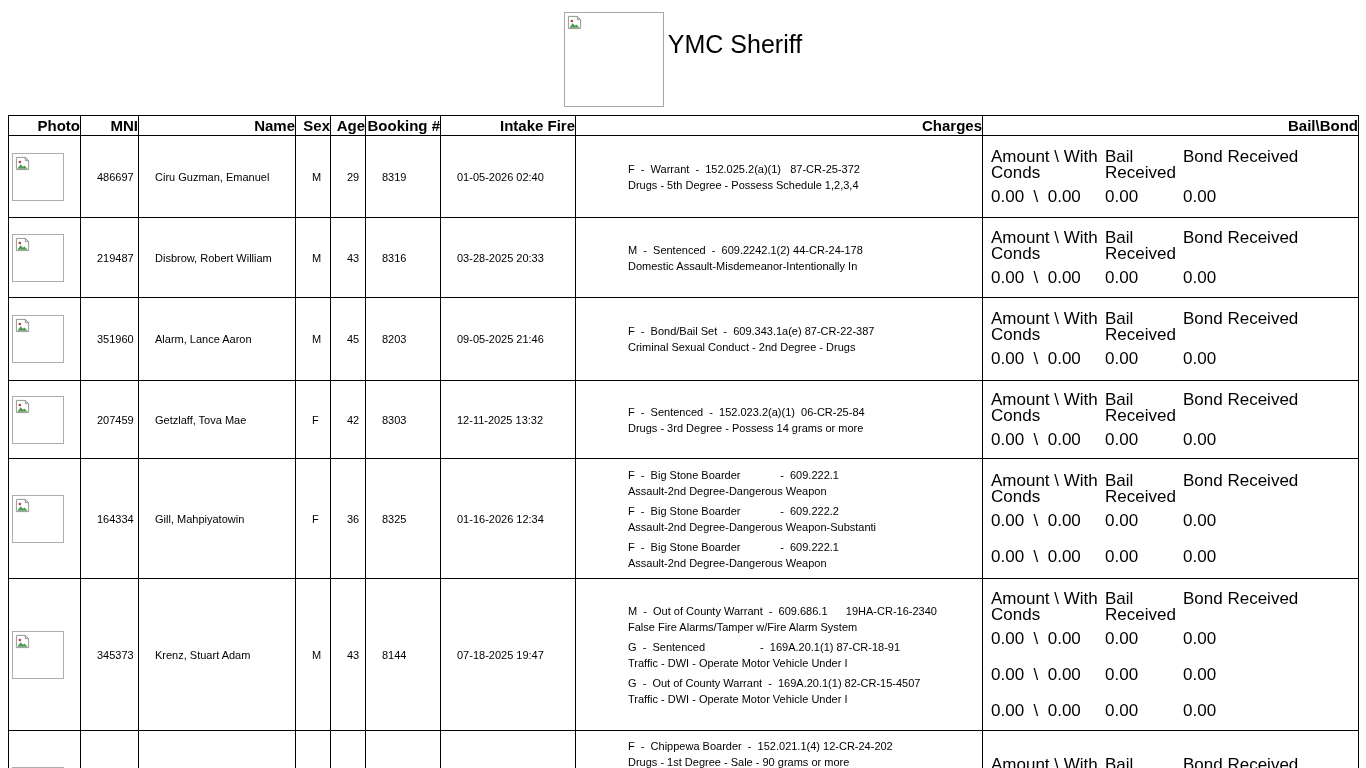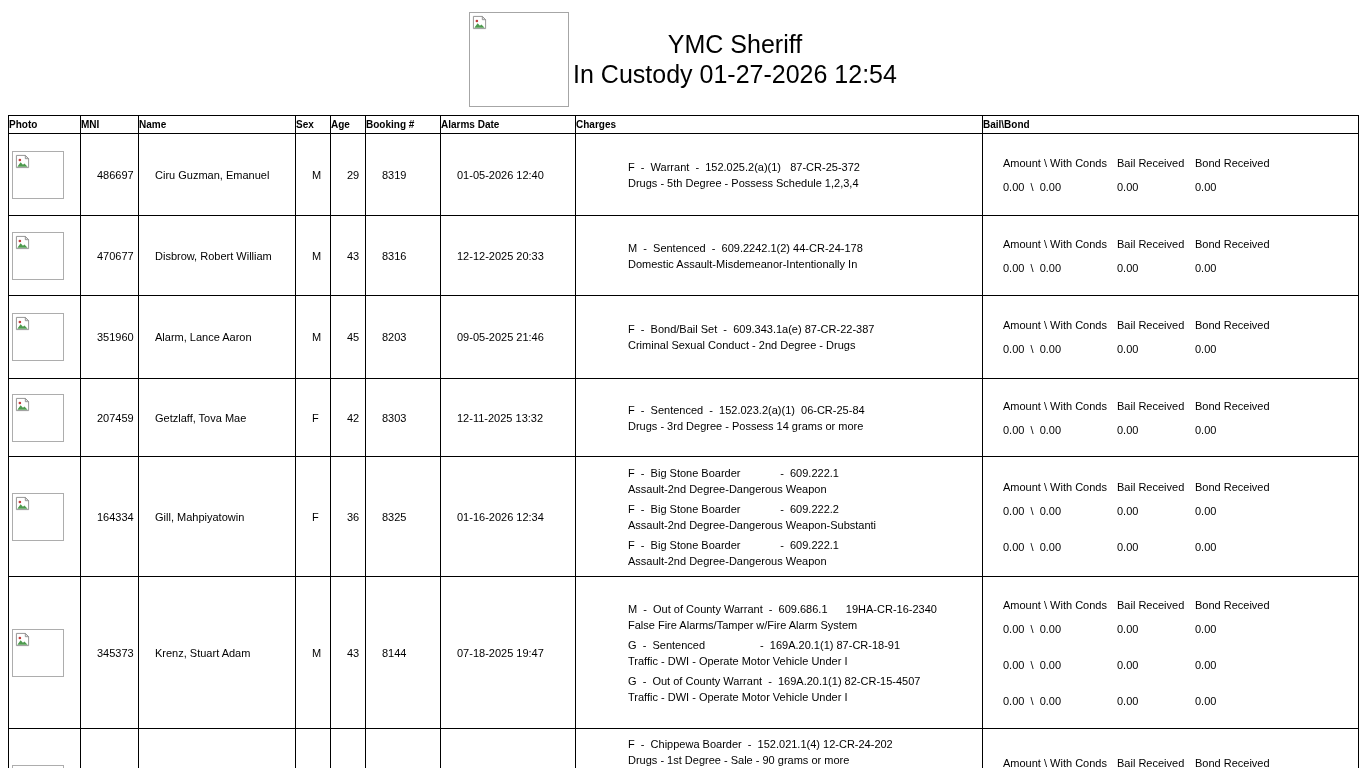--- a/index.html
+++ b/index.html
@@ -19,31 +19,31 @@
   }
   .title-block {
     margin-left: 4px; margin-top: 17px;
     text-align: center; font-size: 25px; line-height: 30px;
   }
   table.roster {
     border-collapse: collapse; table-layout: fixed;
     width: 1350px; margin-left: 8px;
   }
   th, td { border: 1px solid #000; padding: 0; vertical-align: middle; overflow: hidden; }
-  th { font-size: 10px; font-weight: bold; height: 18px; text-align: left; padding: 1px 0; }
+  th { font-size: 15px; font-weight: bold; height: 18px; text-align: right; padding: 1px 0; }
   td.txt { font-size: 11px; padding-left: 16px; }
   .photo-box {
     width: 52px; height: 48px; margin-left: 3px; padding: 2px;
     border: 1px solid #adadad; background: #fff;
   }
   td.charges { font-size: 11px; padding-left: 8px; }
   .charge { margin-bottom: 4px; margin-left: 44px; }
   .charge:last-child { margin-bottom: 0; }
   .charge-line { line-height: 16px; white-space: pre-wrap; }
-  td.bail { font-size: 11px; padding-left: 20px; }
+  td.bail { font-size: 17px; padding-left: 8px; }
   .bail-row { display: grid; grid-template-columns: 114px 78px 1fr; line-height: 16px; }
   .bail-row span { white-space: pre-wrap; }
   .bail-head { margin-bottom: 8px; }
   .bail-amounts { margin-bottom: 20px; }
   .bail-amounts:last-child { margin-bottom: 0; }
   .row-clipped td.charges, .row-clipped td.bail { vertical-align: top; }
   .row-clipped td.charges { padding-top: 7px; }
   .row-clipped td.bail { padding-top: 26px; }
 </style>
 </head>
@@ -51,21 +51,20 @@
 
 <div class="header-wrap">
   <div class="logo-box"><svg viewBox="0 0 16 16" width="15" height="15" xmlns="http://www.w3.org/2000/svg">
     <path d="M1.5 1.5 H11 L14.5 5 V14.5 H1.5 Z" fill="#ffffff" stroke="#919191" stroke-width="1"></path>
     <path d="M11 1.5 L11 5 L14.5 5 Z" fill="#e8e8e8" stroke="#919191" stroke-width="1"></path>
     <circle cx="5.2" cy="6.4" r="1.4" fill="#c23b3b"></circle>
     <path d="M2.5 13.5 L6 8.8 L8.5 11.5 L10 10 L13.5 13.5 Z" fill="#4e9a4e"></path>
   </svg></div>
   <div class="title-block">
     <div>YMC Sheriff</div>
-    <div>In Custody 01-27-2026 12:54</div>
   </div>
 </div>
 
 <table class="roster">
   <colgroup>
     <col style="width:72px">
       <col style="width:58px">
       <col style="width:157px">
     <col style="width:35px">
       <col style="width:35px">
@@ -75,41 +74,41 @@
       <col style="width:376px">
   </colgroup>
   <thead>
     <tr>
         <th>Photo</th>
         <th>MNI</th>
         <th>Name</th>
         <th>Sex</th>
         <th>Age</th>
         <th>Booking #</th>
-        <th>Alarms Date</th>
+        <th>Intake Fire</th>
         <th>Charges</th>
         <th>Bail\Bond</th>
       </tr>
   </thead>
   <tbody>
       <tr style="height: 82px;">
         <td>
           <div class="photo-box"><svg viewBox="0 0 16 16" width="15" height="15" xmlns="http://www.w3.org/2000/svg">
     <path d="M1.5 1.5 H11 L14.5 5 V14.5 H1.5 Z" fill="#ffffff" stroke="#919191" stroke-width="1"></path>
     <path d="M11 1.5 L11 5 L14.5 5 Z" fill="#e8e8e8" stroke="#919191" stroke-width="1"></path>
     <circle cx="5.2" cy="6.4" r="1.4" fill="#c23b3b"></circle>
     <path d="M2.5 13.5 L6 8.8 L8.5 11.5 L10 10 L13.5 13.5 Z" fill="#4e9a4e"></path>
   </svg></div>
         </td>
         <td class="txt">486697</td>
         <td class="txt">Ciru Guzman, Emanuel</td>
         <td class="txt">M</td>
         <td class="txt">29</td>
         <td class="txt">8319</td>
-        <td class="txt">01-05-2026 12:40</td>
+        <td class="txt">01-05-2026 02:40</td>
         <td class="charges">
           <div class="charge">
             <div class="charge-line">F  -  Warrant  -  152.025.2(a)(1)   87-CR-25-372</div>
             <div class="charge-line">Drugs - 5th Degree - Possess Schedule 1,2,3,4</div>
           </div>
         </td>
         <td class="bail">
           <div class="bail-row bail-head">
             <span>Amount \ With Conds</span>
             <span>Bail Received</span>
@@ -124,26 +123,26 @@
       </tr>
       <tr style="height: 80px;">
         <td>
           <div class="photo-box"><svg viewBox="0 0 16 16" width="15" height="15" xmlns="http://www.w3.org/2000/svg">
     <path d="M1.5 1.5 H11 L14.5 5 V14.5 H1.5 Z" fill="#ffffff" stroke="#919191" stroke-width="1"></path>
     <path d="M11 1.5 L11 5 L14.5 5 Z" fill="#e8e8e8" stroke="#919191" stroke-width="1"></path>
     <circle cx="5.2" cy="6.4" r="1.4" fill="#c23b3b"></circle>
     <path d="M2.5 13.5 L6 8.8 L8.5 11.5 L10 10 L13.5 13.5 Z" fill="#4e9a4e"></path>
   </svg></div>
         </td>
-        <td class="txt">470677</td>
+        <td class="txt">219487</td>
         <td class="txt">Disbrow, Robert William</td>
         <td class="txt">M</td>
         <td class="txt">43</td>
         <td class="txt">8316</td>
-        <td class="txt">12-12-2025 20:33</td>
+        <td class="txt">03-28-2025 20:33</td>
         <td class="charges">
           <div class="charge">
             <div class="charge-line">M  -  Sentenced  -  609.2242.1(2) 44-CR-24-178</div>
             <div class="charge-line">Domestic Assault-Misdemeanor-Intentionally In</div>
           </div>
         </td>
         <td class="bail">
           <div class="bail-row bail-head">
             <span>Amount \ With Conds</span>
             <span>Bail Received</span>

